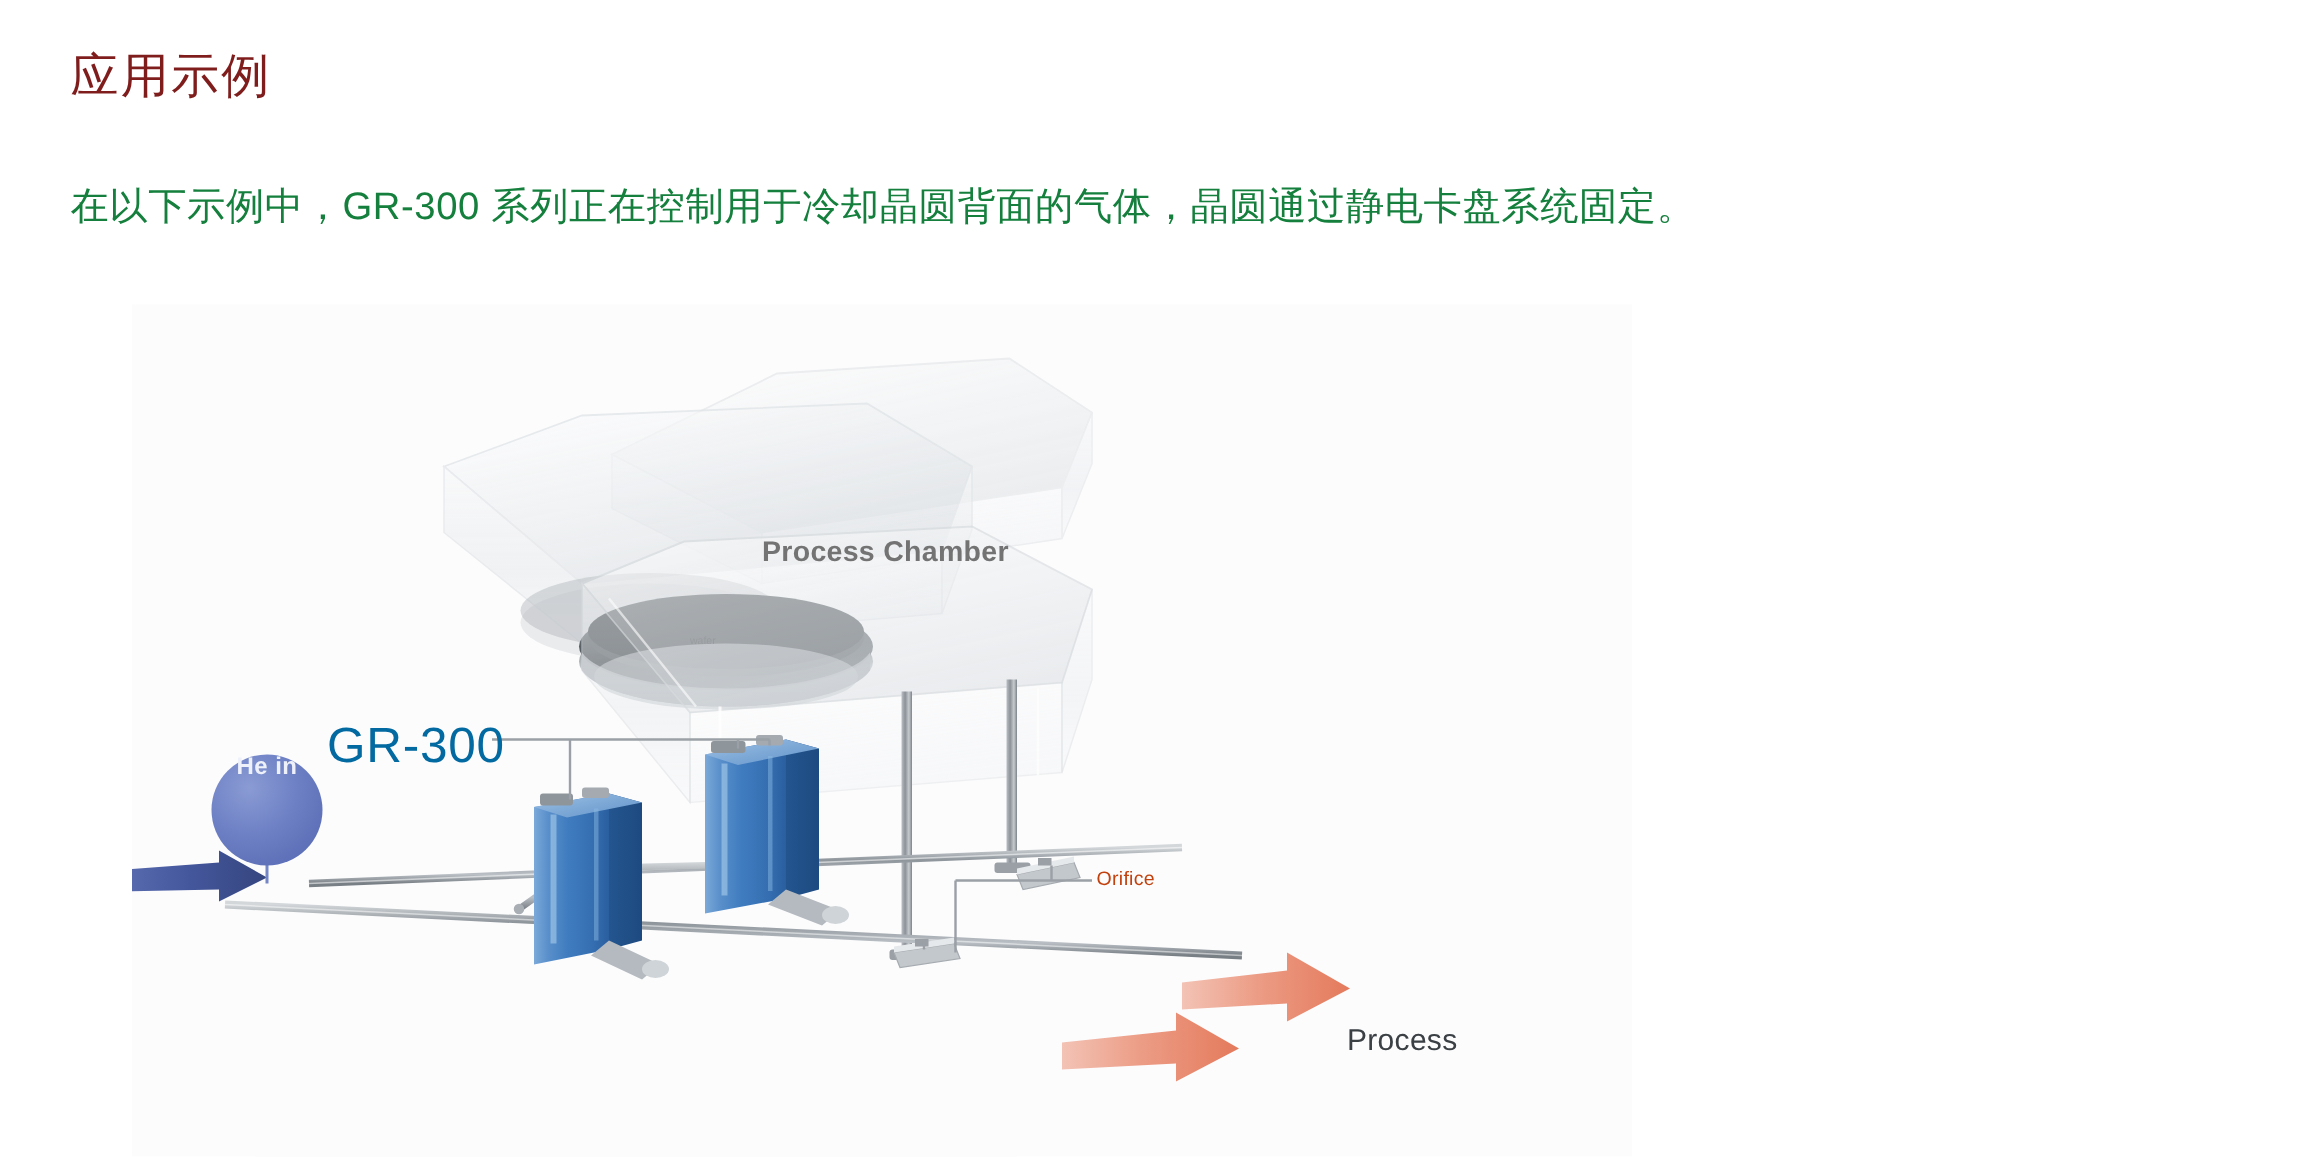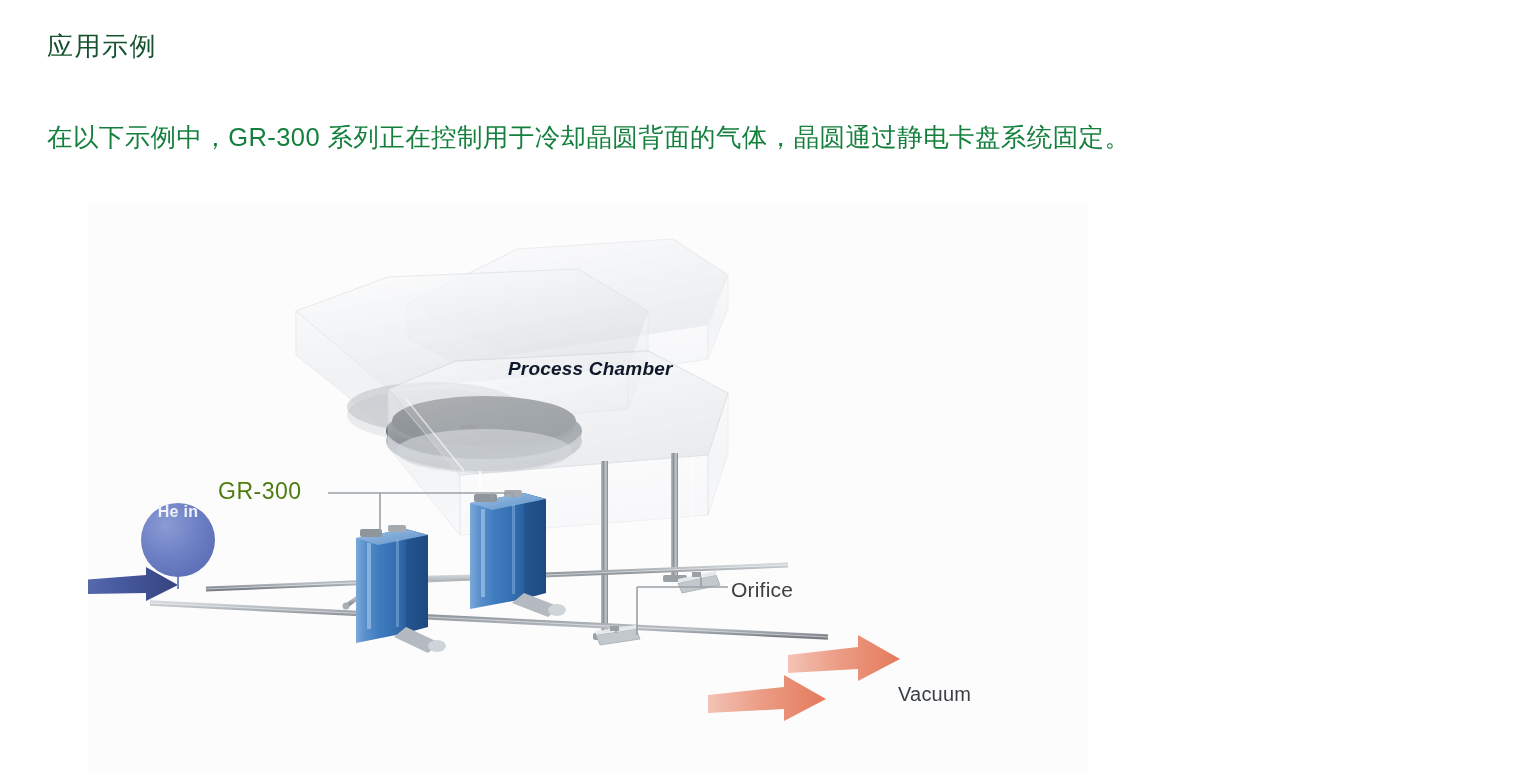--- a/index.html
+++ b/index.html
@@ -16,24 +16,24 @@
     position: relative;
   }
   .page {
     position: absolute;
     inset: 0;
   }
   .heading {
     position: absolute;
     left: 47px;
     top: 30px;
-    font-size: 26px;
+    font-size: 32px;
     font-weight: 500;
     letter-spacing: 1.5px;
-    color: #14532d;
+    color: #7f1d1d;
     line-height: 1.3;
   }
   .paragraph {
     position: absolute;
     left: 47px;
     top: 120px;
     font-size: 25.5px;
     font-weight: 400;
     letter-spacing: 0.4px;
     color: #15803d;
@@ -56,30 +56,29 @@
   }
   .fig-label {
     position: absolute;
     white-space: nowrap;
   }
   .lbl-chamber {
     left: 420px;
     top: 155px;
     font-size: 19px;
     font-weight: 600;
-    color: #0f172a;
+    color: #737373;
     letter-spacing: 0.2px;
-    font-style: italic;
   }
   .lbl-gr300 {
     left: 130px;
     top: 275px;
-    font-size: 23px;
+    font-size: 33px;
     font-weight: 400;
-    color: #4d7c0f;
+    color: #0369a1;
     letter-spacing: 0.5px;
   }
   .lbl-hein {
     left: 0px;
     top: 0px;
     font-size: 16px;
     font-weight: 600;
     color: #eef1fa;
     letter-spacing: 0.3px;
   }
@@ -99,23 +98,23 @@
     position: absolute;
     left: 89px;
     top: 372px;
     width: 2px;
     height: 14px;
     background: #7486c6;
   }
   .lbl-orifice {
     left: 643px;
     top: 375px;
-    font-size: 21px;
+    font-size: 13px;
     font-weight: 400;
-    color: #404040;
+    color: #c2410c;
     letter-spacing: 0.2px;
   }
   .lbl-vacuum {
     left: 810px;
     top: 480px;
     font-size: 20px;
     font-weight: 400;
     color: #3b4045;
     letter-spacing: 0.2px;
   }
@@ -332,16 +331,16 @@
     <div class="hein-bubble">
       <span class="fig-label lbl-hein" style="position:static;">He in</span>
     </div>
 
     <div class="fig-label lbl-chamber">Process Chamber</div>
 
     <div class="fig-label lbl-gr300">GR-300</div>
 
     <div class="fig-label lbl-orifice">Orifice</div>
 
-    <div class="fig-label lbl-vacuum">Vacuum</div>
+    <div class="fig-label lbl-vacuum">Process</div>
   </div>
 
 </div>
 
 </body></html>

